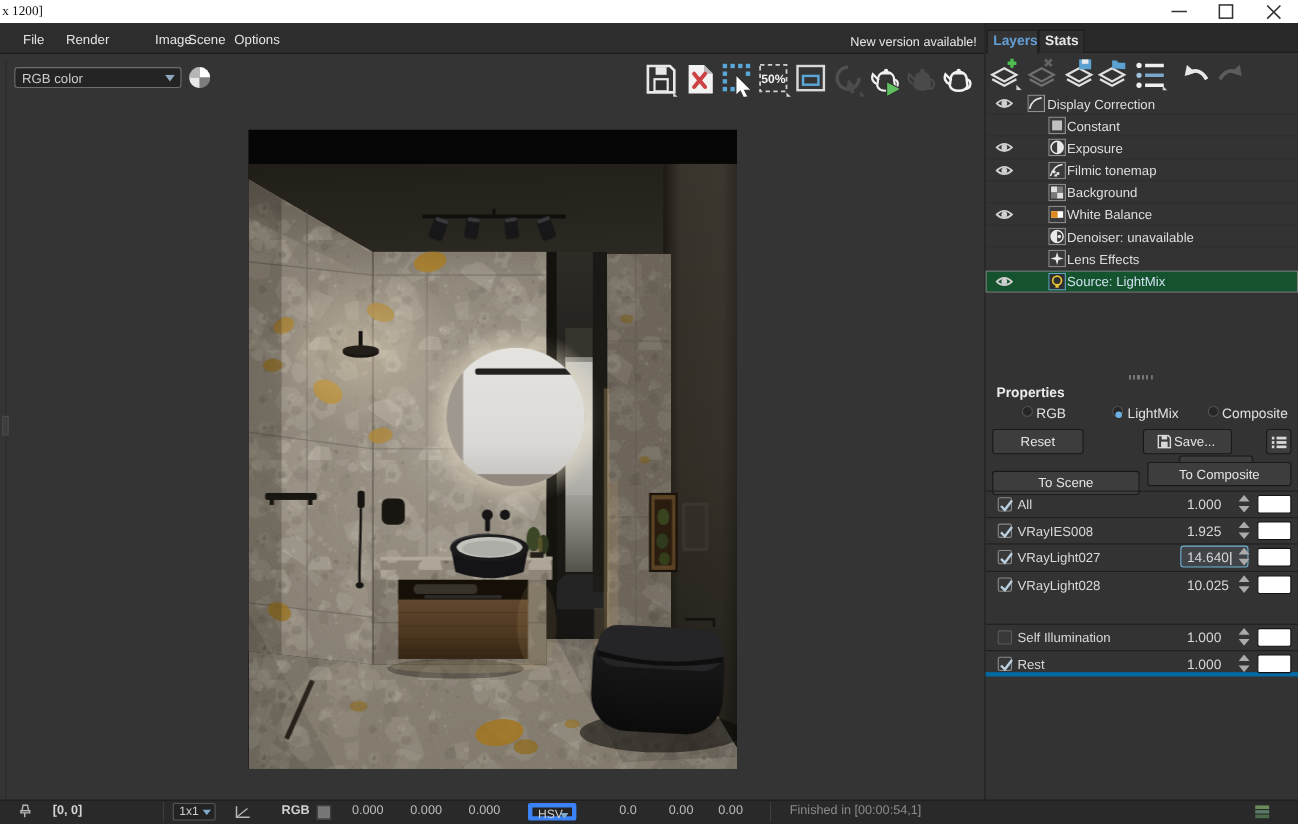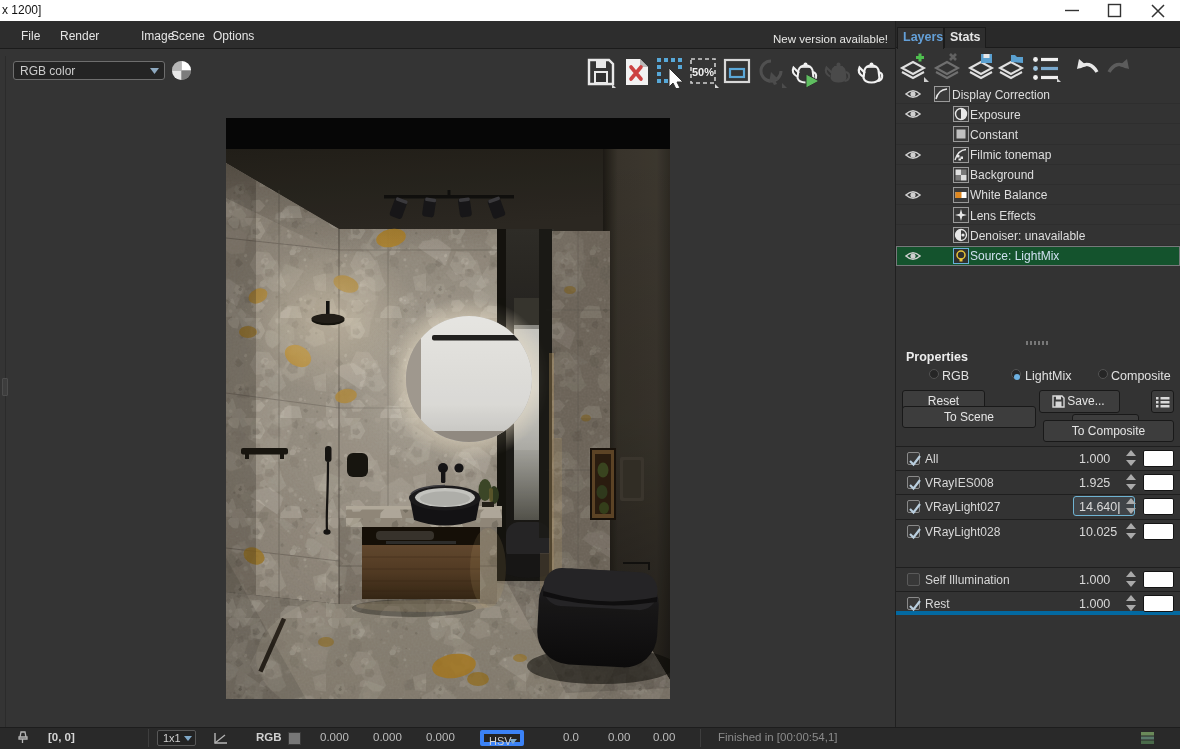--- a/index.html
+++ b/index.html
@@ -7,21 +7,21 @@
     font-family:"Liberation Sans", sans-serif; }
   .abs { position:absolute; }
   #stage { position:relative; width:1180px; height:749px; }
   .txt { color:#dadada; font-size:12px; white-space:nowrap; }
 </style>
 </head>
 <body>
 <div id="stage">
 
   <div class="abs" style="left:0;top:0;width:1180px;height:21px;background:#ffffff;"></div>
-  <div class="abs" style="left:2px;top:3px;font-size:12px;color:#111;">x 1200]</div>
+  <div class="abs" style="left:2px;top:3px;font-size:12px;color:#111;font-family:Liberation Serif, serif;">x 1200]</div>
   <svg class="abs" style="left:1055px;top:0;" width="125" height="21" viewBox="0 0 125 21">
     <line x1="10" y1="10.5" x2="24" y2="10.5" stroke="#333" stroke-width="1.4"></line>
     <rect x="53.5" y="4.5" width="12" height="12" fill="none" stroke="#333" stroke-width="1.4"></rect>
     <path d="M97 5 L109 17 M109 5 L97 17" stroke="#333" stroke-width="1.5" fill="none"></path>
   </svg>
 
   <div class="abs" style="left:0;top:21px;width:1180px;height:28px;background:#2d2d2d;border-bottom:1px solid #1b1b1b;"></div>
   <div class="abs txt" style="left:21px;top:29px;color:#e4e4e4;">File</div>
   <div class="abs txt" style="left:60px;top:29px;color:#e4e4e4;">Render</div>
   <div class="abs txt" style="left:116px;top:29px;color:#e4e4e4;margin-left:25px;">Image</div>
@@ -673,36 +673,36 @@
       <svg class="eye" width="16" height="12">
           <use href="#eye"></use>
         </svg>
       <svg class="lic" style="left:38px;" width="16" height="16">
           <rect x="0.5" y="0.5" width="15" height="15" fill="#3a3a3a" stroke="#9a9a9a"></rect>
           <path d="M2 13 Q4 4 13 3" fill="none" stroke="#e8e8e8" stroke-width="1.5"></path>
         </svg>
       <div class="lbl" style="left:56px;">Display Correction</div>
     </div>
     <div class="lrow">
+      <svg class="lic" style="left:57px;" width="16" height="16">
+          <rect x="0.5" y="0.5" width="15" height="15" fill="#3a3a3a" stroke="#9a9a9a"></rect>
+          <rect x="3.5" y="3.5" width="9" height="9" fill="#c0c0c0"></rect>
+        </svg>
+      <div class="lbl" style="left:74px;">Constant</div>
+    </div>
+    <div class="lrow">
       <svg class="eye" width="16" height="12">
           <use href="#eye"></use>
         </svg>
       <svg class="lic" style="left:57px;" width="16" height="16">
           <rect x="0.5" y="0.5" width="15" height="15" fill="#3a3a3a" stroke="#9a9a9a"></rect>
           <circle cx="8" cy="8" r="5.5" fill="none" stroke="#e8e8e8" stroke-width="1.4"></circle>
           <path d="M8 2.5 A5.5 5.5 0 0 1 8 13.5 Z" fill="#e8e8e8"></path>
         </svg>
       <div class="lbl" style="left:74px;">Exposure</div>
-    </div>
-    <div class="lrow">
-      <svg class="lic" style="left:57px;" width="16" height="16">
-          <rect x="0.5" y="0.5" width="15" height="15" fill="#3a3a3a" stroke="#9a9a9a"></rect>
-          <rect x="3.5" y="3.5" width="9" height="9" fill="#c0c0c0"></rect>
-        </svg>
-      <div class="lbl" style="left:74px;">Constant</div>
     </div>
     <div class="lrow">
       <svg class="eye" width="16" height="12">
           <use href="#eye"></use>
         </svg>
       <svg class="lic" style="left:57px;" width="16" height="16">
           <rect x="0.5" y="0.5" width="15" height="15" fill="#3a3a3a" stroke="#9a9a9a"></rect>
           <path d="M2 13 Q5 3 13 2.5" fill="none" stroke="#e8e8e8" stroke-width="1.4"></path>
           <rect x="4" y="8" width="2.5" height="2.5" fill="#e8e8e8"></rect>
           <rect x="7.5" y="9.5" width="2.5" height="2.5" fill="#e8e8e8"></rect>
@@ -727,32 +727,32 @@
       <svg class="lic" style="left:57px;" width="16" height="16">
           <rect x="0.5" y="0.5" width="15" height="15" fill="#3a3a3a" stroke="#9a9a9a"></rect>
           <rect x="2.5" y="5" width="11" height="6" fill="#ffffff"></rect>
           <rect x="2.5" y="5" width="6" height="6" fill="#e08820"></rect>
         </svg>
       <div class="lbl" style="left:74px;">White Balance</div>
     </div>
     <div class="lrow">
       <svg class="lic" style="left:57px;" width="16" height="16">
           <rect x="0.5" y="0.5" width="15" height="15" fill="#3a3a3a" stroke="#9a9a9a"></rect>
-          <path d="M8 2 L9.3 6.7 L14 8 L9.3 9.3 L8 14 L6.7 9.3 L2 8 L6.7 6.7 Z" fill="#e8e8e8"></path>
-        </svg>
-      <div class="lbl" style="left:74px;">Lens Effects</div>
+          <circle cx="8" cy="8" r="5.5" fill="none" stroke="#e8e8e8" stroke-width="1.3"></circle>
+          <path d="M8 2.5 A5.5 5.5 0 0 0 8 13.5 Z" fill="#e8e8e8"></path>
+          <circle cx="10" cy="8" r="1.6" fill="#e8e8e8"></circle>
+        </svg>
+      <div class="lbl" style="left:74px;">Denoiser: unavailable</div>
     </div>
     <div class="lrow">
       <svg class="lic" style="left:57px;" width="16" height="16">
           <rect x="0.5" y="0.5" width="15" height="15" fill="#3a3a3a" stroke="#9a9a9a"></rect>
-          <circle cx="8" cy="8" r="5.5" fill="none" stroke="#e8e8e8" stroke-width="1.3"></circle>
-          <path d="M8 2.5 A5.5 5.5 0 0 0 8 13.5 Z" fill="#e8e8e8"></path>
-          <circle cx="10" cy="8" r="1.6" fill="#e8e8e8"></circle>
-        </svg>
-      <div class="lbl" style="left:74px;">Denoiser: unavailable</div>
+          <path d="M8 2 L9.3 6.7 L14 8 L9.3 9.3 L8 14 L6.7 9.3 L2 8 L6.7 6.7 Z" fill="#e8e8e8"></path>
+        </svg>
+      <div class="lbl" style="left:74px;">Lens Effects</div>
     </div>
     <div class="lrow" style="background:#14532d;outline:1px solid #77797b;outline-offset:-1px;">
       <svg class="eye" width="16" height="12">
           <use href="#eye"></use>
         </svg>
       <svg class="lic" style="left:57px;" width="16" height="16">
           <rect x="0.5" y="0.5" width="15" height="15" fill="#2f2f2f" stroke="#66b2d8"></rect>
           <circle cx="8" cy="7" r="4" fill="none" stroke="#e8c53a" stroke-width="1.5"></circle>
           <path d="M6.5 10.5 h3 v3 h-3 z" fill="#e8c53a"></path>
         </svg>
@@ -814,21 +814,21 @@
           <g fill="#d8d8d8">
             <rect x="0" y="1" width="2.5" height="2.5"></rect>
             <rect x="0" y="5" width="2.5" height="2.5"></rect>
             <rect x="0" y="9" width="2.5" height="2.5"></rect>
             <rect x="4.5" y="1" width="9" height="2.5"></rect>
             <rect x="4.5" y="5" width="9" height="2.5"></rect>
             <rect x="4.5" y="9" width="9" height="2.5"></rect>
           </g>
         </svg>
     </div>
-    <div class="btn" style="left:6px;top:66px;width:134px;height:22px;">To Scene</div>
+    <div class="btn" style="left:6px;top:88px;width:134px;height:22px;">To Scene</div>
     <div class="btn" style="left:147px;top:80px;width:131px;height:22px;">To Composite</div>
 
     <div class="prow" style="top:106px;">
       <div class="cb"><svg width="14" height="13">
             <use href="#check"></use>
           </svg></div>
         <div class="pl">All</div>
       <div class="pv">1.000</div>
         <svg class="spin" width="10" height="16">
           <use href="#spinner"></use>

